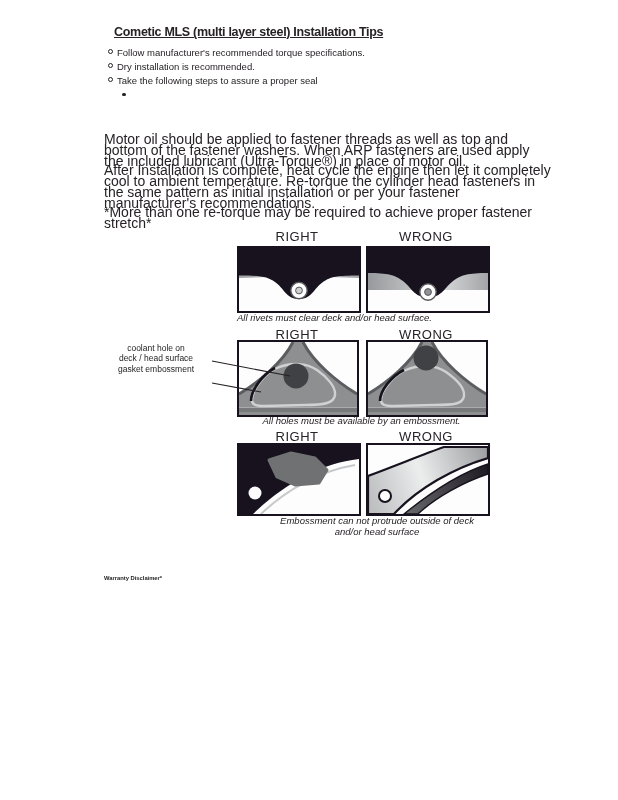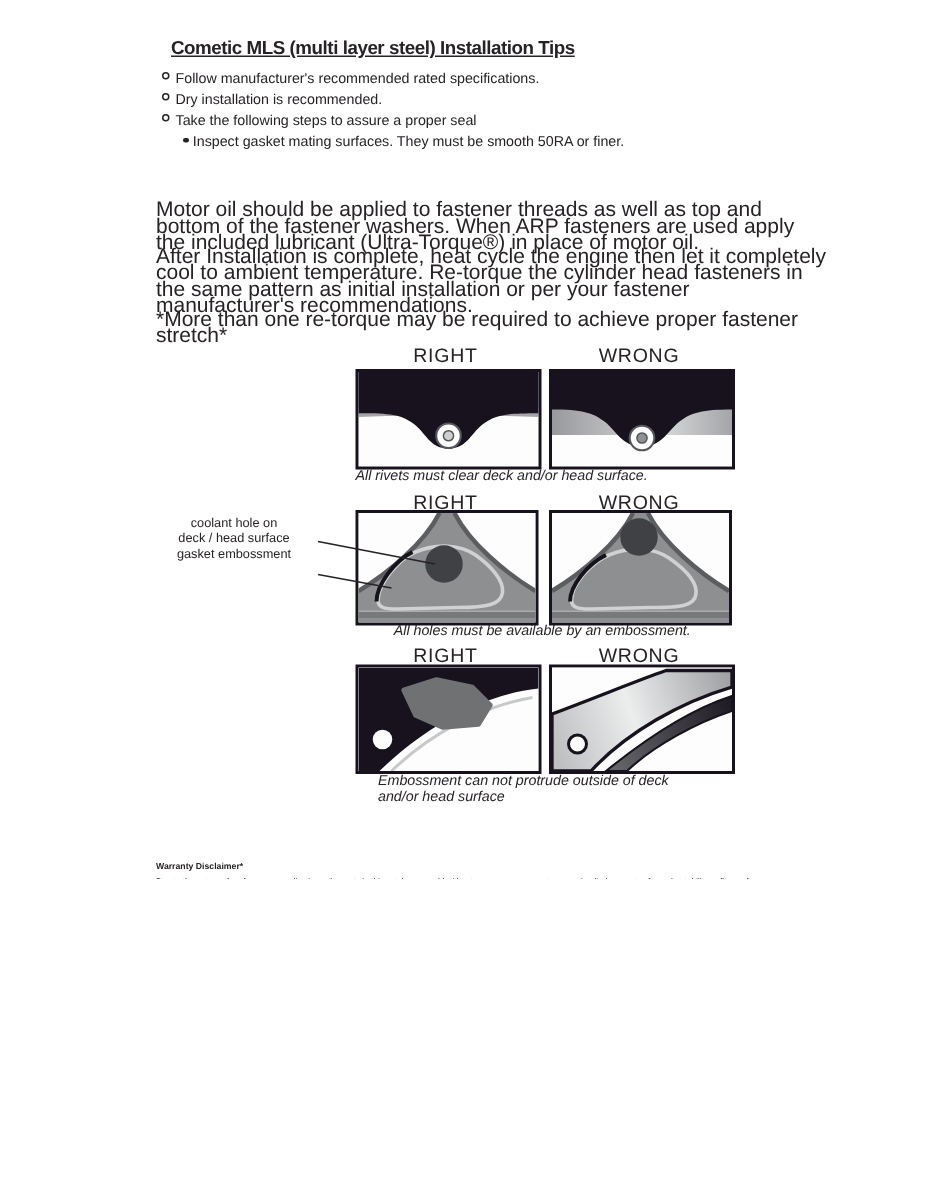--- a/index.html
+++ b/index.html
@@ -25,31 +25,31 @@
   .ptr{pointer-events:none;}
 </style>
 </head>
 <body>
 
 <div class="page">
 
   <div class="abs title" style="left:114px;top:25px;">Cometic MLS (multi layer steel) Installation Tips</div>
 
   <div class="abs tip" style="left:108px;top:47px;">
-    <span class="marker-open"></span><span>Follow manufacturer's recommended rated specifications.</span>
+    <span class="marker-open"></span><span>Follow manufacturer's recommended torque specifications.</span>
   </div>
   <div class="abs tip" style="left:108px;top:61px;">
     <span class="marker-open"></span><span>Dry installation is recommended.</span>
   </div>
   <div class="abs tip" style="left:108px;top:75px;">
     <span class="marker-open"></span><span>Take the following steps to assure a proper seal</span>
   </div>
 
   <div class="abs tip" style="left:122px;top:89px;">
-    <span class="marker-dot"></span><span>Inspect gasket mating surfaces.  They must be smooth 50RA or finer.</span>
+    <span class="marker-dot"></span>
   </div>
 
   <div class="abs body-par" style="left:104px;top:134px;">Motor oil should be applied to fastener threads as well as top and bottom of the fastener washers. When ARP fasteners are used apply the included lubricant (Ultra-Torque®) in place of motor oil.</div>
   <div class="abs body-par" style="left:104px;top:165px;">After Installation is complete, heat cycle the engine then let it completely cool to ambient temperature. Re-torque the cylinder head fasteners in the same pattern as initial installation or per your fastener manufacturer's recommendations.</div>
   <div class="abs body-par" style="left:104px;top:207px;">*More than one re-torque may be required to achieve proper fastener stretch*</div>
 
   <div class="abs dg-label" style="left:237px;top:229px;">RIGHT</div>
   <div class="abs dg-label" style="left:366px;top:229px;">WRONG</div>
 
   <div class="abs dg-box" style="left:237px;top:246px;">
@@ -151,21 +151,21 @@
           <stop offset="0" stop-color="#6a6c6e"></stop>
             <stop offset="1" stop-color="#1f1b24"></stop>
         </linearGradient>
       </defs>
       <rect x="0" y="0" width="120" height="69" fill="#fdfdfd"></rect>
       <path d="M0,31 C32,19 56,9 76,2 H120 V13 C86,23 50,43 26,69 H0 Z" fill="url(#g3)" stroke="#17121d" stroke-width="2.2"></path>
       <path d="M36,69 C62,48 92,28 120,19 V29 C96,37 68,52 50,69 Z" fill="url(#g4)" stroke="#17121d" stroke-width="1.4"></path>
       <circle cx="17" cy="51" r="6" fill="#fdfdfd" stroke="#17121d" stroke-width="2"></circle>
     </svg>
   </div>
-  <div class="abs dg-caption" style="left:252px;top:515px;width:280px;">
+  <div class="abs dg-caption" style="left:237px;top:515px;width:280px;text-align:center;">
     <div>Embossment can not protrude outside of deck</div>
     <div>and/or head surface</div>
   </div>
 
   <div class="abs legal-h" style="left:104px;top:575px;">Warranty Disclaimer*</div>
   <div class="abs legal" style="left:104px;top:585px;">Due to the nature of performance applications, the parts in this catalog are sold without any express warranty or any implied warranty of merchantability or fitness for a particular purpose.  Cometic Gasket Inc., shall not, under any circumstances, be liable for any special, incidental or consequential damages, including, person, party or property, but not limited to, damage, or loss of property or equipment, loss of profits or revenue, cost of purchased or replacement goods, or claims of customers of the purchase, which may arise and/or result from sale, installation or use of these parts.  Installation of these parts could adversely affect the motor manufacturers warranty coverage.</div>
   <div class="abs legal" style="left:104px;top:625px;">VENUE-The agreed upon venue, in the event of dispute whatsoever between the parties, whether instituted by either party, including, but not limited to, contract terms, payment terms, delivery, type, defects, sufficiency of product, shall be the Court of Common Pleas, Lake County, Ohio or the Painesville Municipal Court, Lake County, Ohio, depending on the amount in controversy.</div>
   <div class="abs legal" style="left:104px;top:647px;">This agreement shall be governed by and construed under the laws of the State of Ohio.</div>
   <div class="abs legal" style="left:104px;top:661px;">All prices and terms are subject to change without notice.</div>
   <div class="abs legal" style="left:104px;top:672px;">Terms COD- Secured with a completed dealer/jobber application on File, COD-Company check with a current credit card number on file.  Open accounts may be established by well rated firms.  A credit application is available upon request.  Open accounts are due payable Net 30 days from date of invoice.  No statement will be sent.  If an account becomes 60 or more days past due, it is subject to being placed on credit hold.  No orders will be shipped or new orders accepted until past due balance is paid.  If an account becomes 90 or more days past due, it is subject to being placed for collections.  All costs of collection are the responsibility of the customer, including attorney fees, court costs, and other expenses of litigation.</div>

